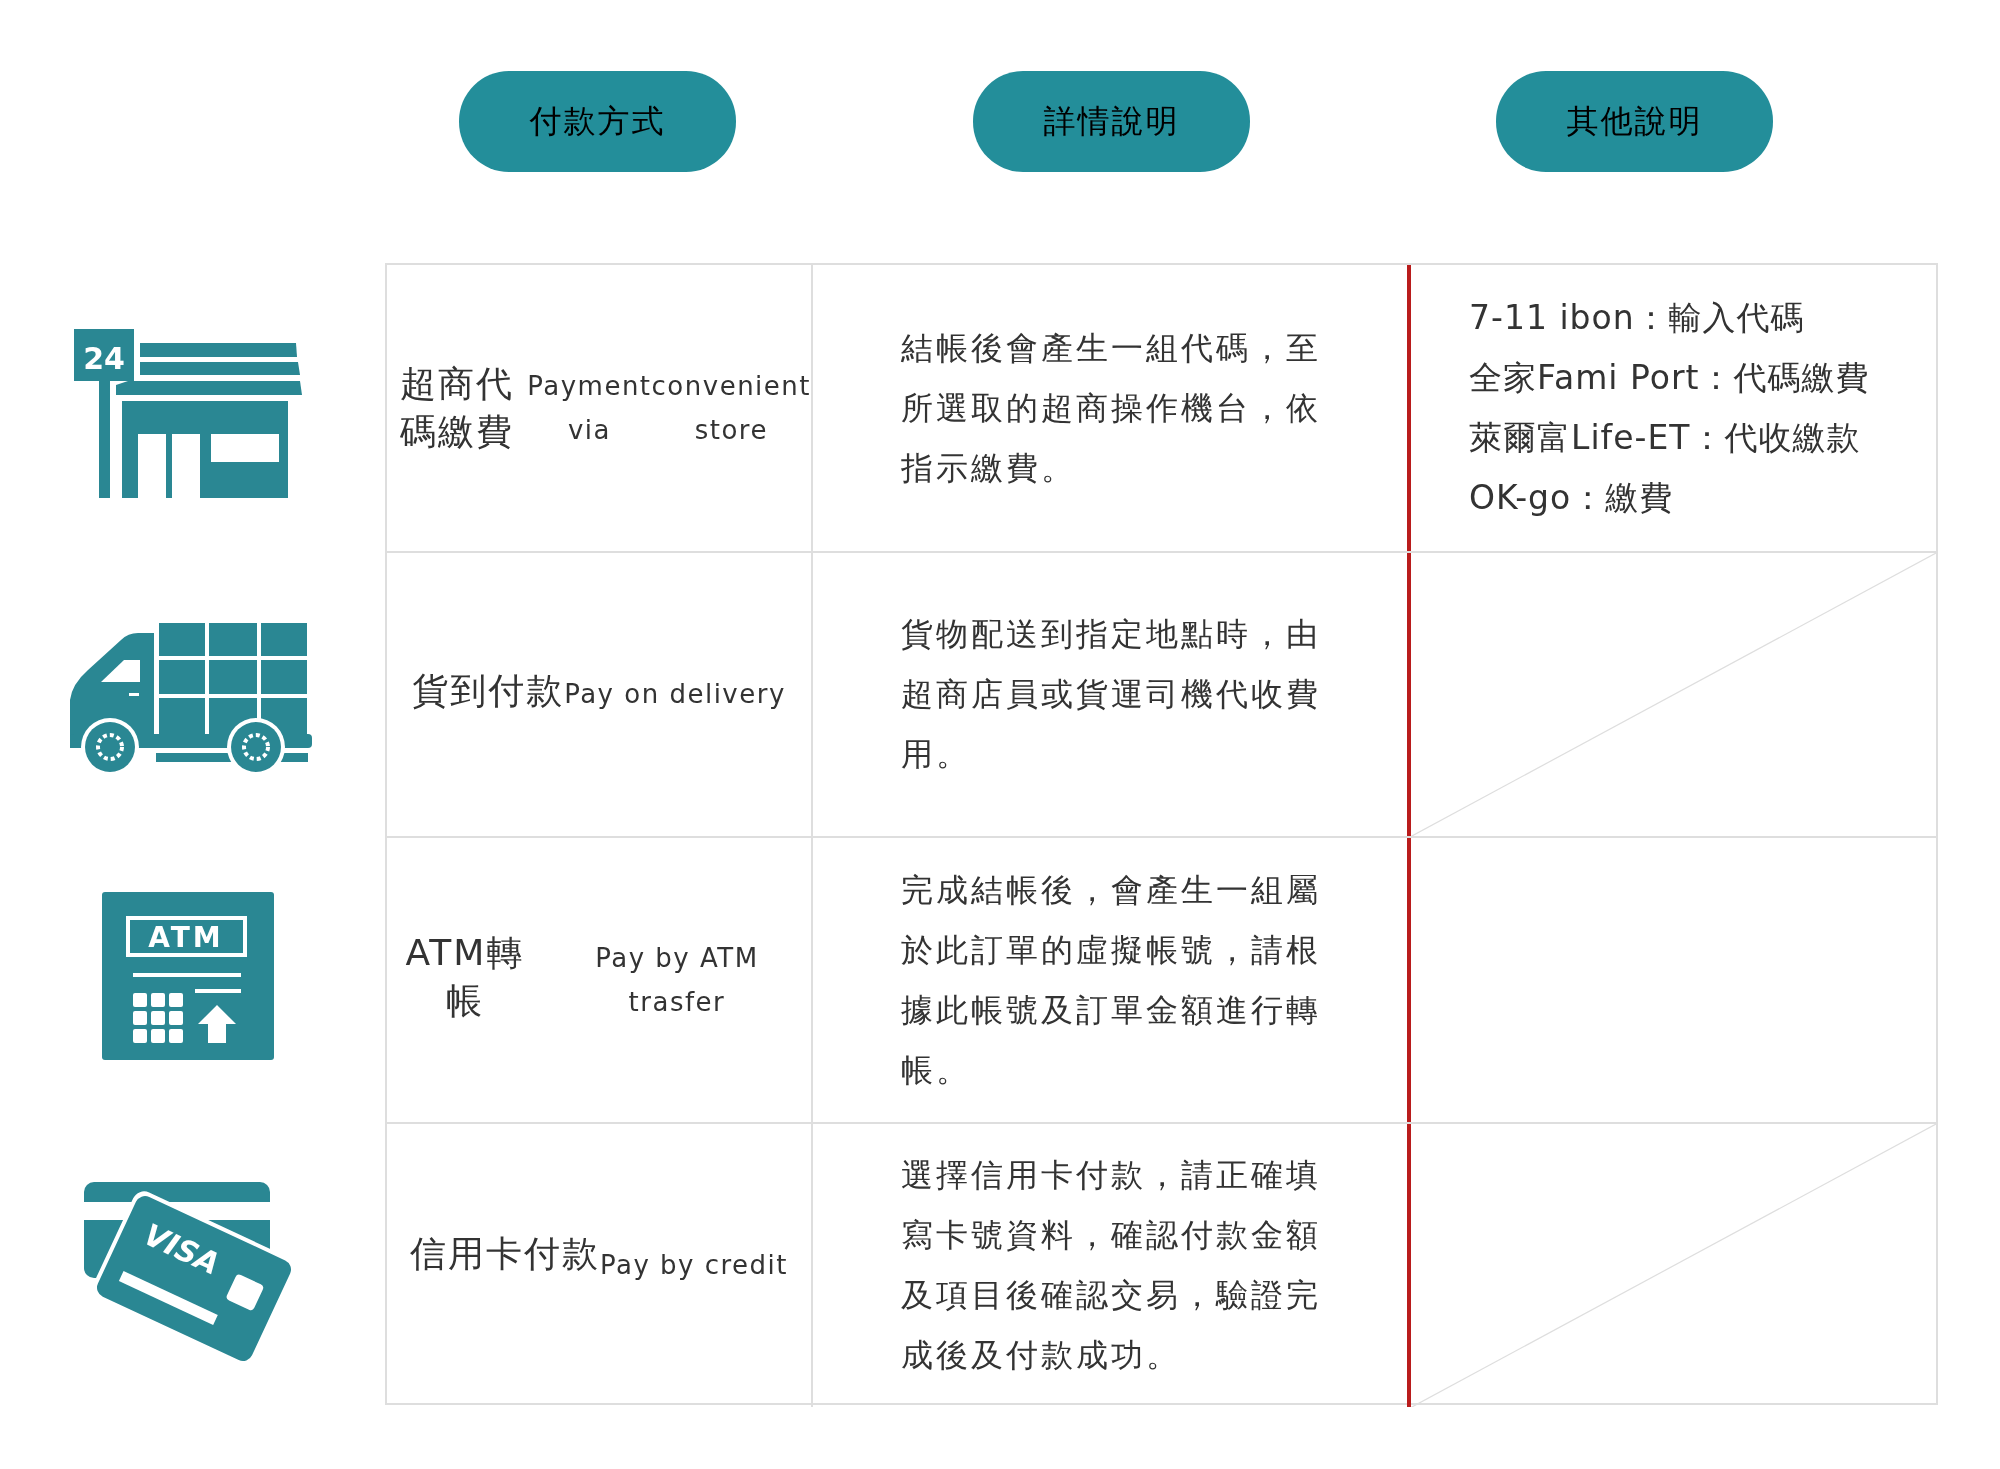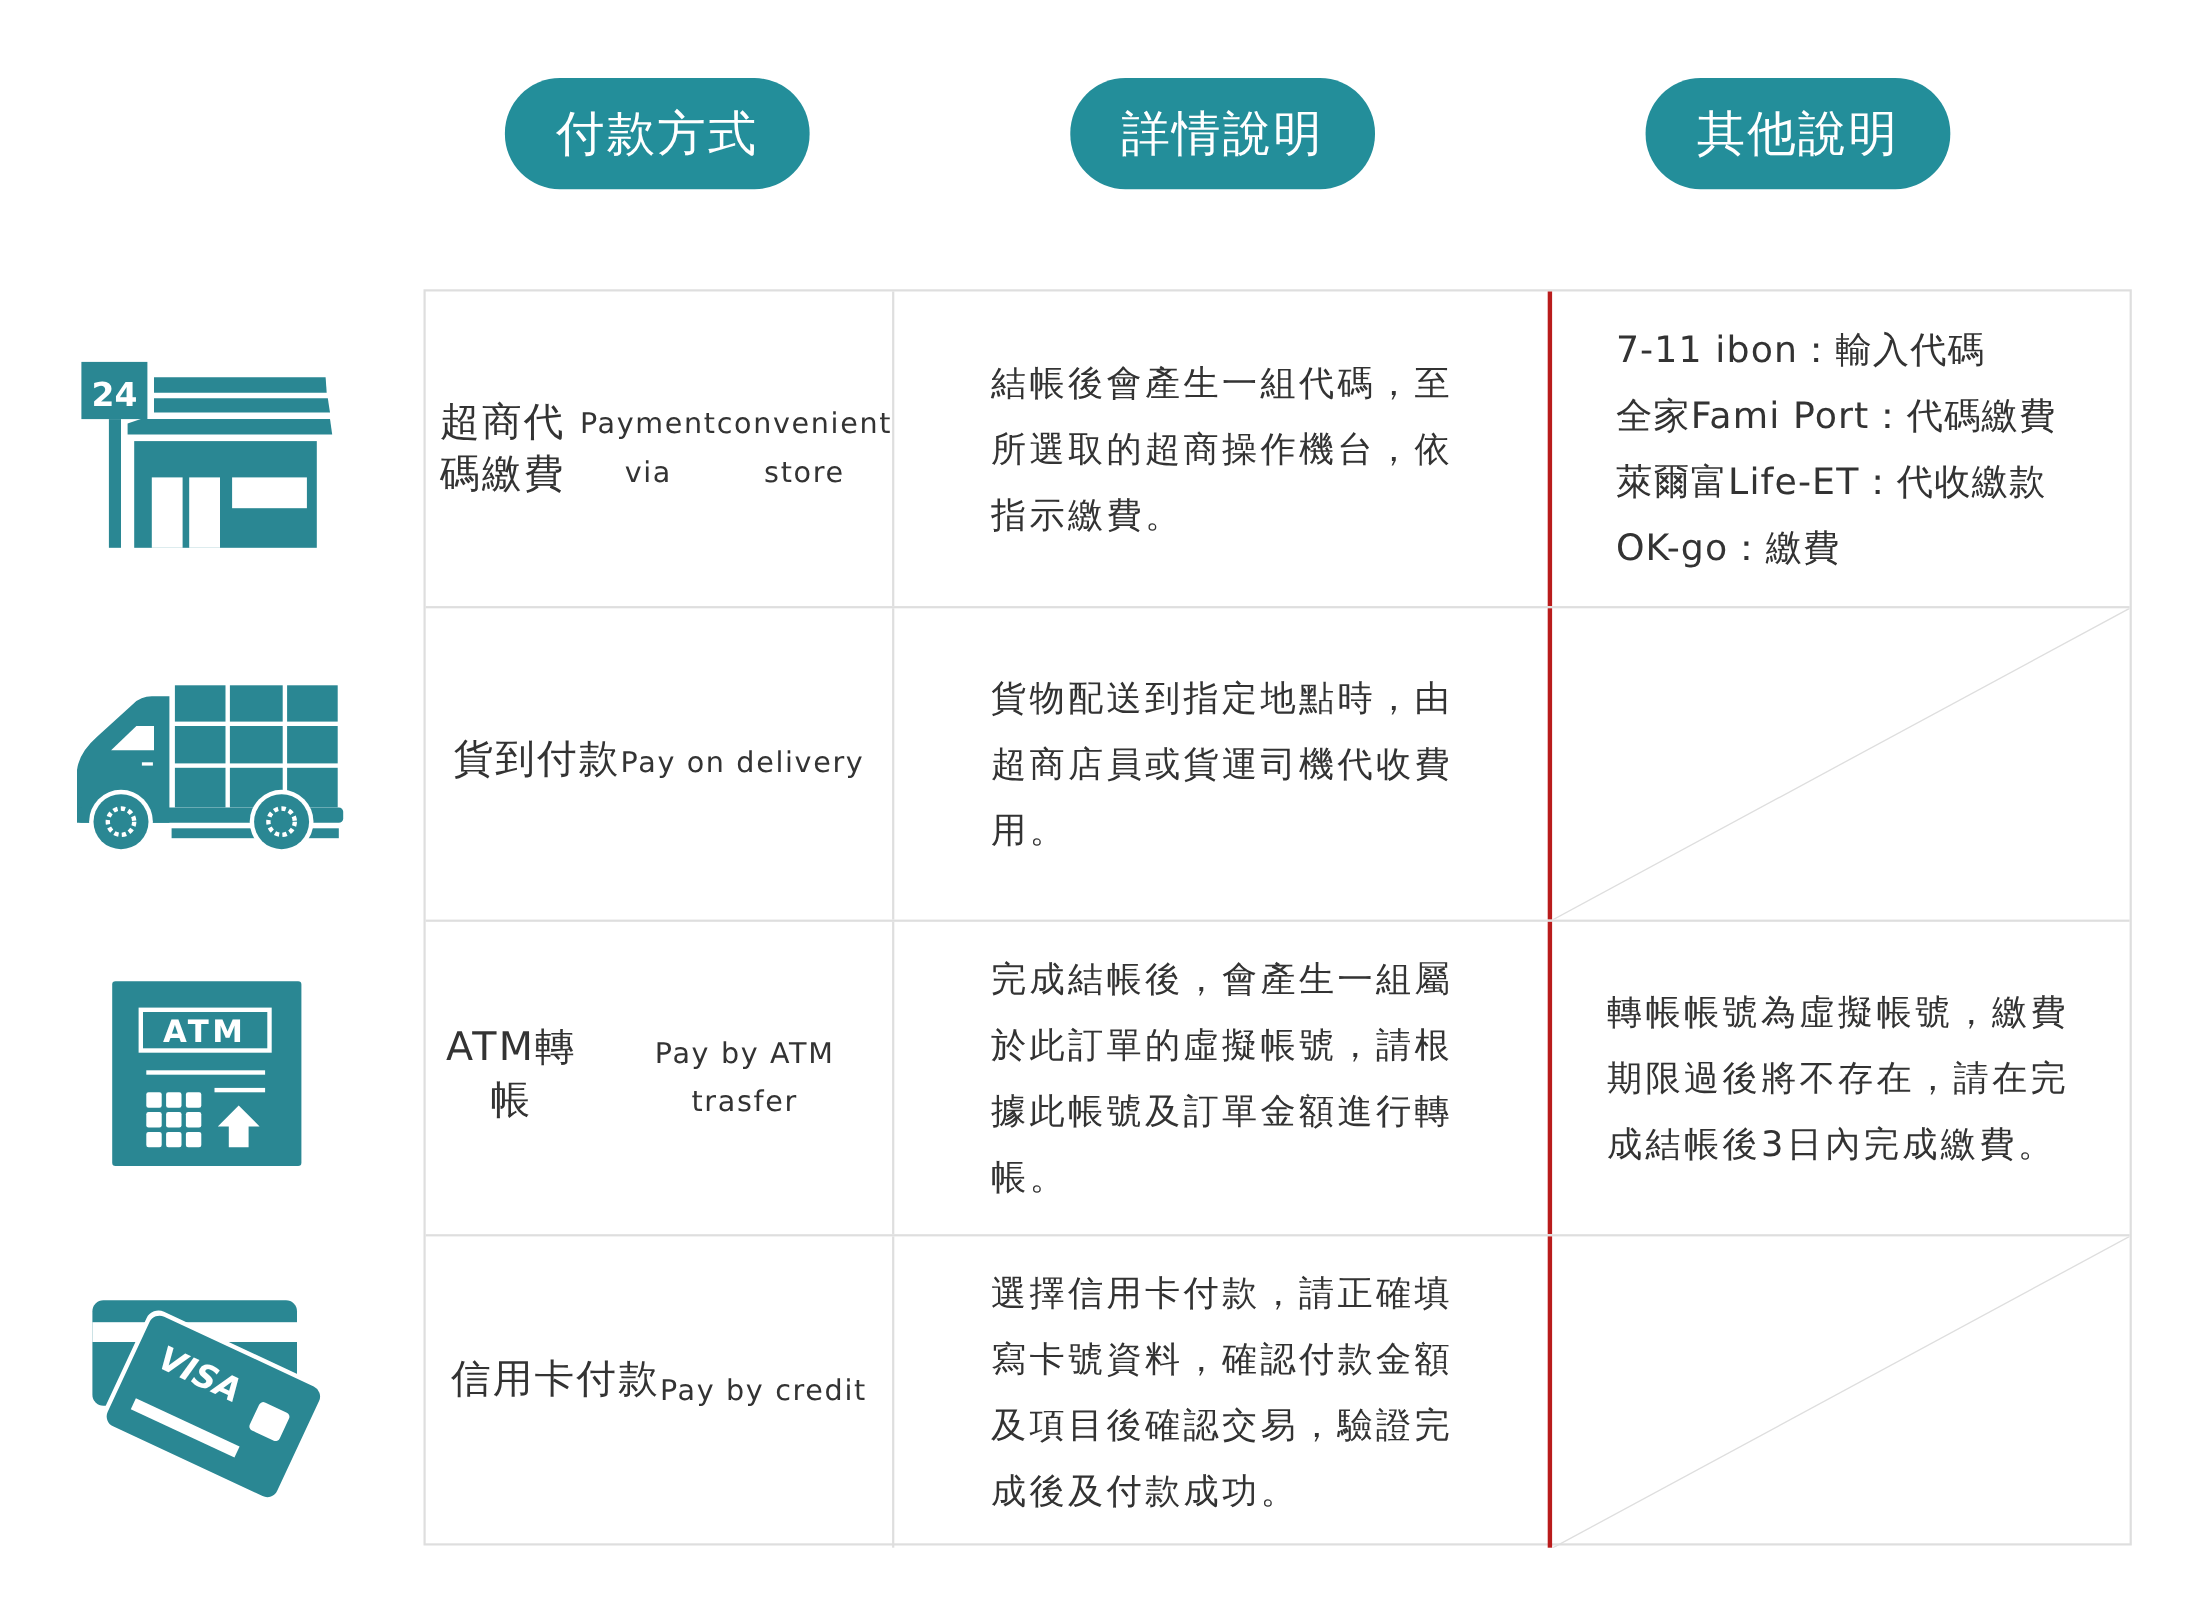--- a/index.html
+++ b/index.html
@@ -1,20 +1,20 @@
 <!DOCTYPE html>
 <html><head>
 <meta charset="utf-8">
 <style>
   html, body { margin:0; padding:0; background:#ffffff; }
   body { width:2000px; height:1469px; position:relative; overflow:hidden;
          font-family:"DejaVu Sans","Liberation Sans",sans-serif; color:#333333; }
   .hdr-btn { position:absolute; top:71px; height:101px; width:277px; border-radius:50px;
-             background:#238e9a; color:#ffffff; display:flex; align-items:center; justify-content:center;
-             font-size:44px; letter-spacing:2px; cursor:pointer; }
+             background:#238e9a; color:#000000; display:flex; align-items:center; justify-content:center;
+             font-size:32px; letter-spacing:2px; cursor:pointer; }
   #btn1 { left:459px; } #btn2 { left:973px; } #btn3 { left:1496px; }
 
   .table { position:absolute; left:385px; top:263px; width:1553px; height:1142px;
            border:2px solid #dedede; box-sizing:border-box; }
   .row { position:absolute; left:0; width:100%; height:285.5px; box-sizing:border-box; }
   .row + .row { border-top:2px solid #dedede; }
   .cell { position:absolute; top:0; height:100%; box-sizing:border-box; }
   .c1 { left:0; width:426px; border-right:2px solid #dedede; display:flex; flex-direction:row;
         align-items:center; justify-content:center; text-align:center; }
   .c2 { left:426px; width:598px; border-right:4px solid #b91c1c; display:flex; align-items:center; }
@@ -155,27 +155,20 @@
       <div class="m-en">Pay by ATM trasfer</div>
     </div>
     <div class="cell c2">
       <div class="detail">
         <div>完成結帳後，會產生一組屬</div>
         <div>於此訂單的虛擬帳號，請根</div>
         <div>據此帳號及訂單金額進行轉</div>
         <div>帳。</div>
       </div>
     </div>
-    <div class="cell c3">
-      <div class="other tight">
-        <div>轉帳帳號為虛擬帳號，繳費</div>
-        <div>期限過後將不存在，請在完</div>
-        <div>成結帳後3日內完成繳費。</div>
-      </div>
-    </div>
   </div>
 
   <div class="row" style="top:856.5px;">
     <div class="cell c1">
       <div class="m-title" style="margin-bottom:22px;">信用卡付款</div>
       <div class="m-en">Pay by credit</div>
     </div>
     <div class="cell c2">
       <div class="detail">
         <div>選擇信用卡付款，請正確填</div>

